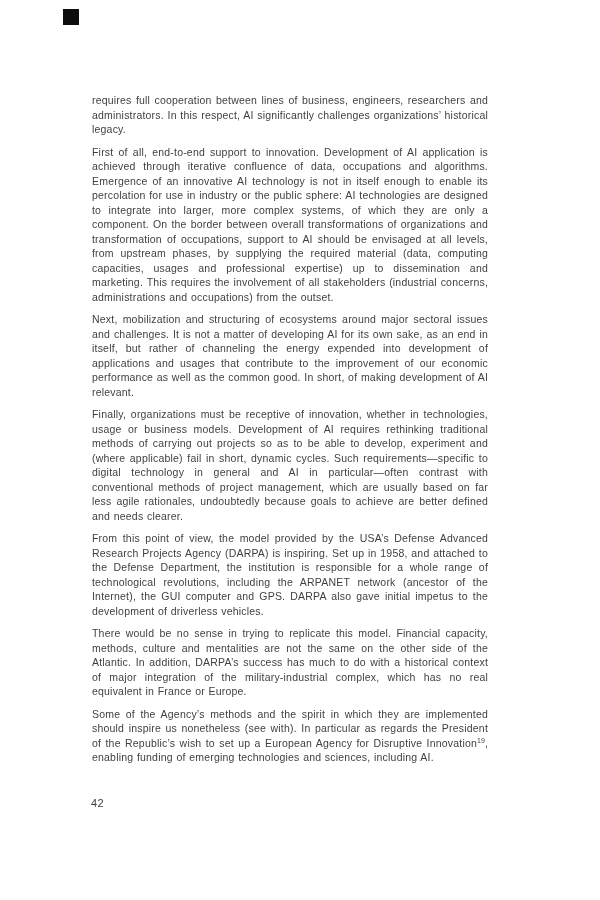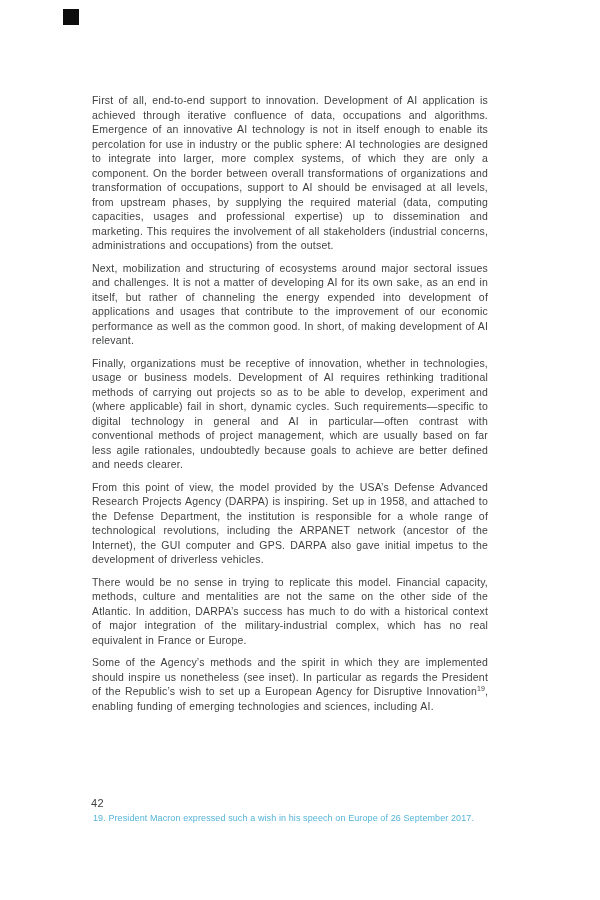--- a/index.html
+++ b/index.html
@@ -65,27 +65,27 @@
   }
 </style>
 </head>
 <body>
 
 <div class="page">
 
   <div class="corner-square"></div>
 
   <main class="content">
+    <p>requires full cooperation between lines of business, engineers, researchers and administrators. In this respect, AI significantly challenges organizations’ historical legacy.</p>
     <p>First of all, end-to-end support to innovation. Development of AI application is achieved through iterative confluence of data, occupations and algorithms. Emergence of an innovative AI technology is not in itself enough to enable its percolation for use in industry or the public sphere: AI technologies are designed to integrate into larger, more complex systems, of which they are only a component. On the border between overall transformations of organizations and transformation of occupations, support to AI should be envisaged at all levels, from upstream phases, by supplying the required material (data, computing capacities, usages and professional expertise) up to dissemination and marketing. This requires the involvement of all stakeholders (industrial concerns, administrations and occupations) from the outset.</p>
     <p>Next, mobilization and structuring of ecosystems around major sectoral issues and challenges. It is not a matter of developing AI for its own sake, as an end in itself, but rather of channeling the energy expended into development of applications and usages that contribute to the improvement of our economic performance as well as the common good. In short, of making development of AI relevant.</p>
     <p>Finally, organizations must be receptive of innovation, whether in technologies, usage or business models. Development of AI requires rethinking traditional methods of carrying out projects so as to be able to develop, experiment and (where applicable) fail in short, dynamic cycles. Such requirements—specific to digital technology in general and AI in particular—often contrast with conventional methods of project management, which are usually based on far less agile rationales, undoubtedly because goals to achieve are better defined and needs clearer.</p>
     <p>From this point of view, the model provided by the USA’s Defense Advanced Research Projects Agency (DARPA) is inspiring. Set up in 1958, and attached to the Defense Department, the institution is responsible for a whole range of technological revolutions, including the ARPANET network (ancestor of the Internet), the GUI computer and GPS. DARPA also gave initial impetus to the development of driverless vehicles.</p>
     <p>There would be no sense in trying to replicate this model. Financial capacity, methods, culture and mentalities are not the same on the other side of the Atlantic. In addition, DARPA’s success has much to do with a historical context of major integration of the military-industrial complex, which has no real equivalent in France or Europe.</p>
     <p>
-      <span>Some of the Agency’s methods and the spirit in which they are implemented should inspire us nonetheless (see inset). In particular as regards the President of the Republic’s wish to set up a European Agency for Disruptive Innovation</span><sup>19</sup><span>, enabling funding of emerging technologies and sciences, including AI.</span>
+      <span>Some of the Agency’s methods and the spirit in which they are implemented should inspire us nonetheless (see with). In particular as regards the President of the Republic’s wish to set up a European Agency for Disruptive Innovation</span><sup>19</sup><span>, enabling funding of emerging technologies and sciences, including AI.</span>
     </p>
   </main>
 
-  <div class="footnote">19. President Macron expressed such a wish in his speech on Europe of 26 September 2017.</div>
 
   <div class="page-number">42</div>
 
 </div>
 
 </body></html>

